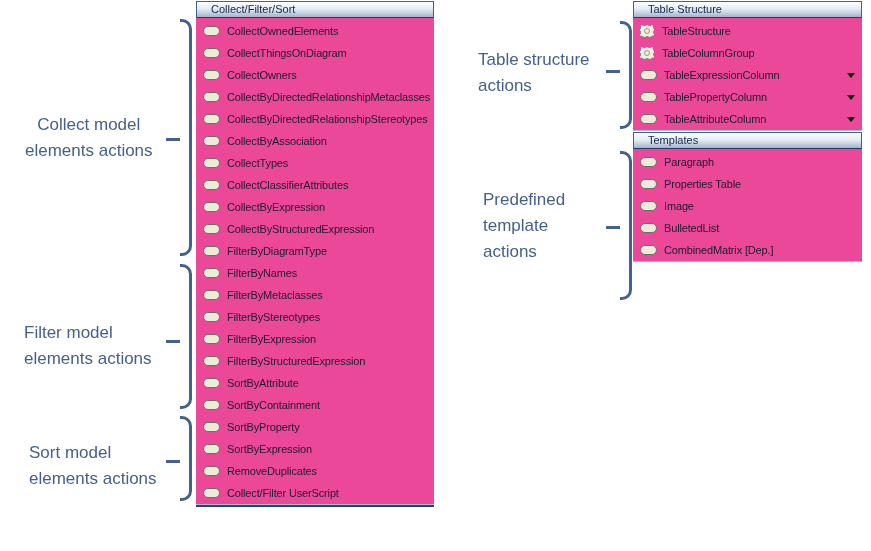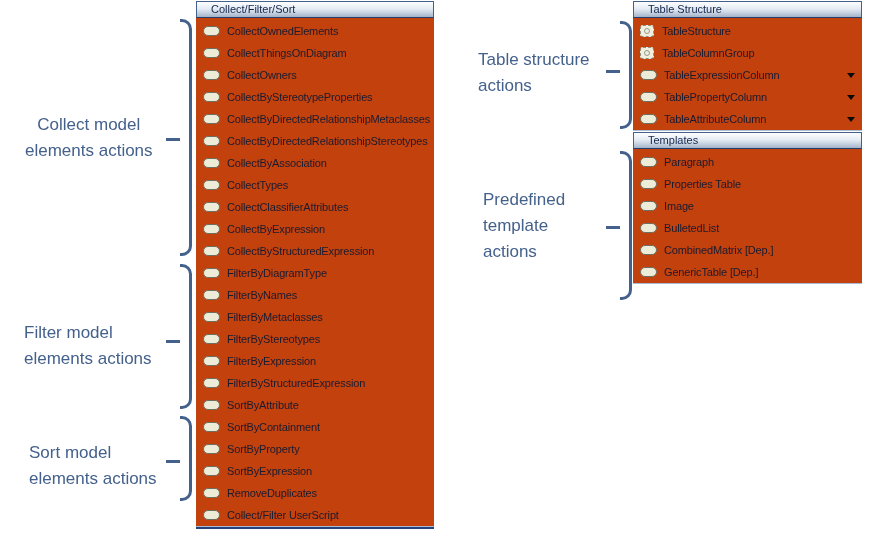--- a/index.html
+++ b/index.html
@@ -15,21 +15,21 @@
     line-height:13px;
     font-size:11px;
     color:#12264C;
     background:linear-gradient(#FDFEFF 0%, #E6ECF4 45%, #C3CFDE 75%, #A2B3C9 100%);
     border:1px solid #44618C;
     border-bottom:1px solid #223E6E;
     white-space:nowrap;
     cursor:default;
   }
   .panel-body{
-    background:#c2410c;
+    background:#ec4899;
     padding-top:2px;
     border-bottom:1px solid #A9BCD6;
   }
   .row{
     height:22px;
     display:flex;
     align-items:center;
     position:relative;
     font-size:11px;
     letter-spacing:-0.15px;
@@ -147,25 +147,20 @@
         <span class="item-label">CollectThingsOnDiagram</span>
 
       </div>
 
       <div class="row">
         <span class="item-icon action-oval"></span>
         <span class="item-label">CollectOwners</span>
 
       </div>
 
-      <div class="row">
-        <span class="item-icon action-oval"></span>
-        <span class="item-label">CollectByStereotypeProperties</span>
-
-      </div>
 
       <div class="row">
         <span class="item-icon action-oval"></span>
         <span class="item-label">CollectByDirectedRelationshipMetaclasses</span>
 
       </div>
 
       <div class="row">
         <span class="item-icon action-oval"></span>
         <span class="item-label">CollectByDirectedRelationshipStereotypes</span>
@@ -342,19 +337,14 @@
         <span class="item-label">BulletedList</span>
 
       </div>
 
       <div class="row">
         <span class="item-icon action-oval"></span>
         <span class="item-label">CombinedMatrix [Dep.]</span>
 
       </div>
 
-      <div class="row">
-        <span class="item-icon action-oval"></span>
-        <span class="item-label">GenericTable [Dep.]</span>
-
-      </div>
     </div>
 </div>
 
 </body></html>

